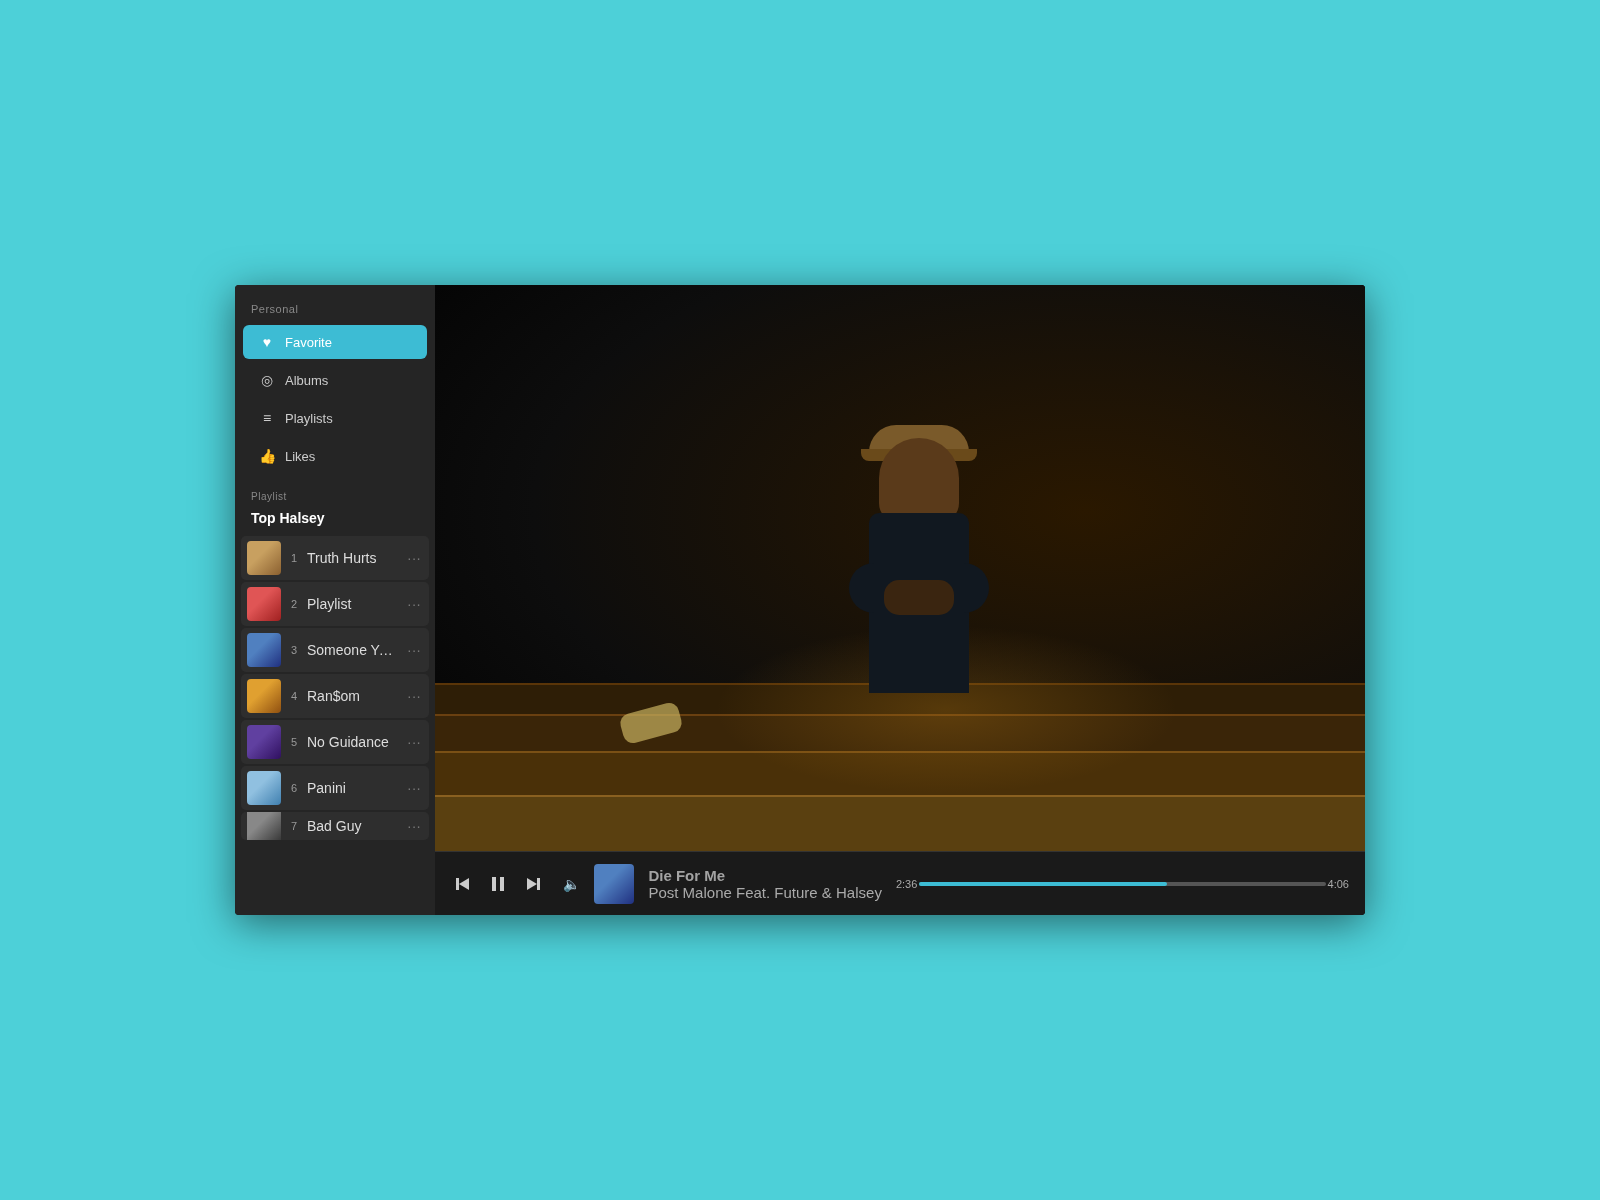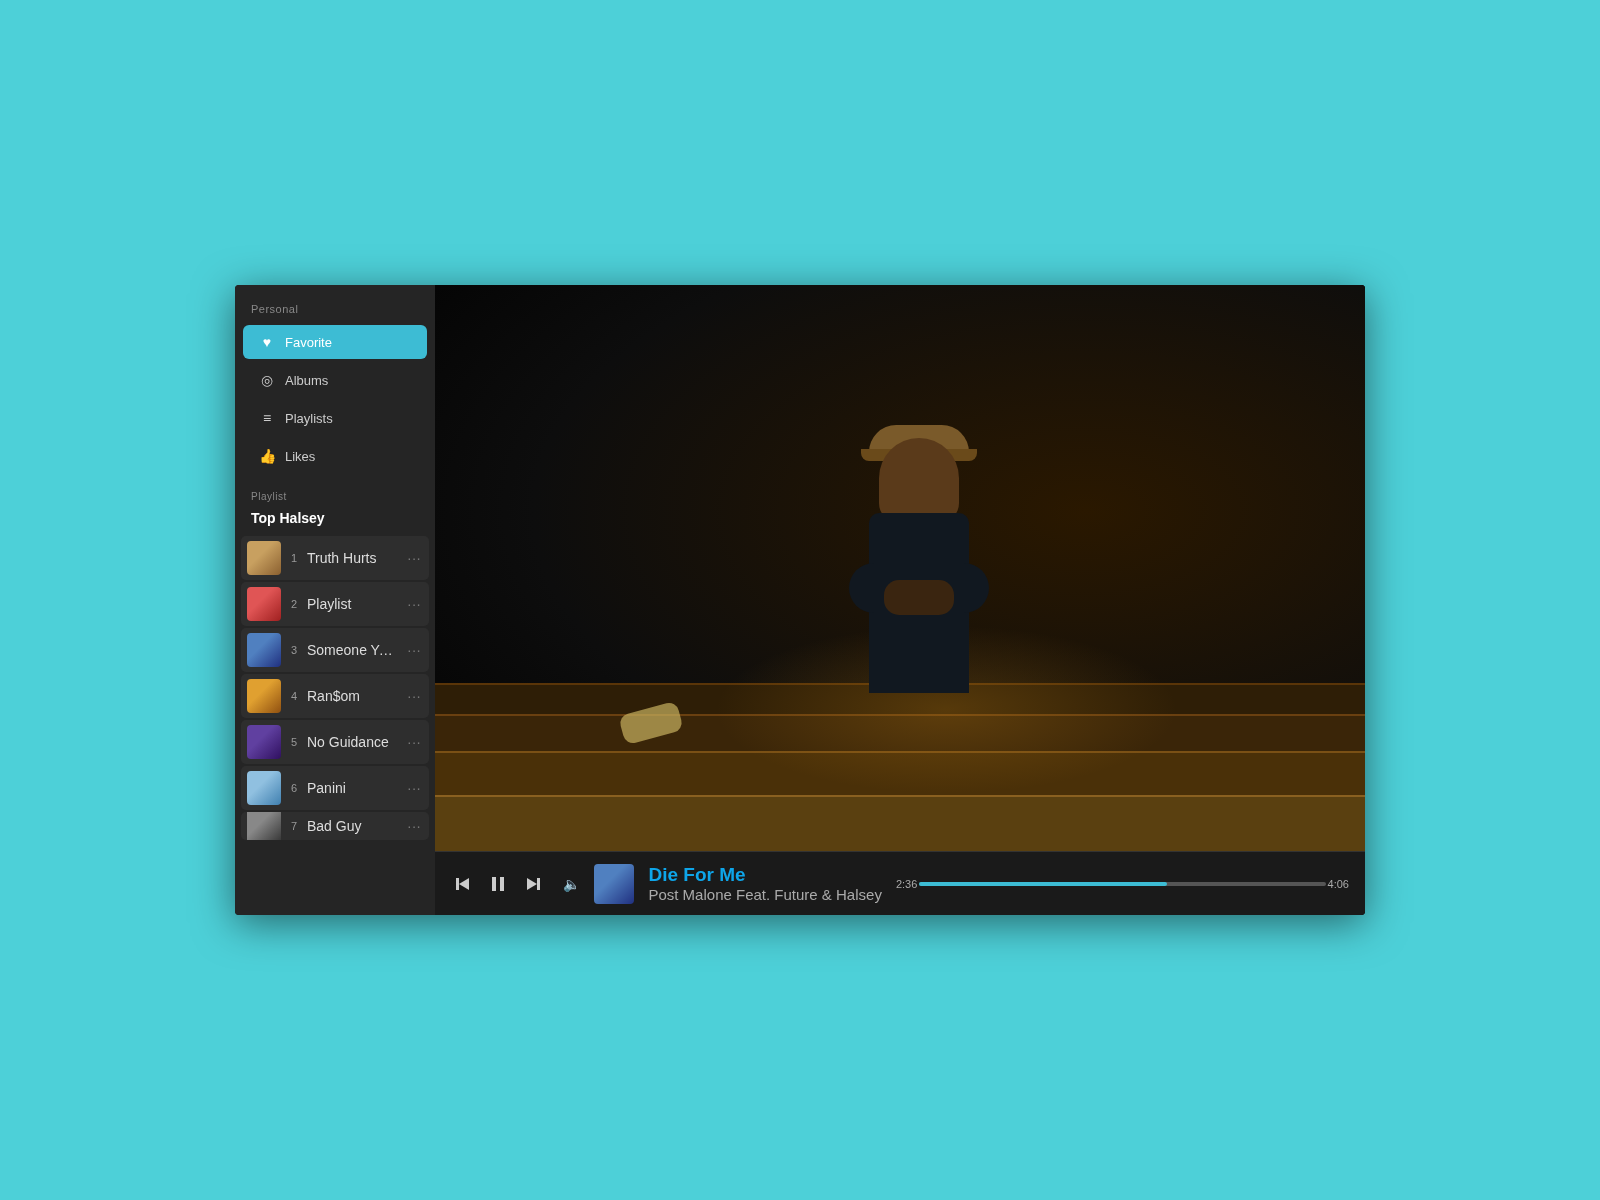--- a/index.html
+++ b/index.html
@@ -356,22 +356,22 @@
       flex-shrink: 0;
     }
 
     .track-info {
       display: flex;
       flex-direction: column;
       min-width: 160px;
     }
 
     .track-info-name {
-      color: #0ea5e9;
-      font-size: 19px;
+      color: #a3a3a3;
+      font-size: 15px;
       font-weight: 600;
     }
 
     .track-info-artist {
       color: #aaa;
       font-size: 15px;
     }
 
     .progress-section {
       flex: 1;

